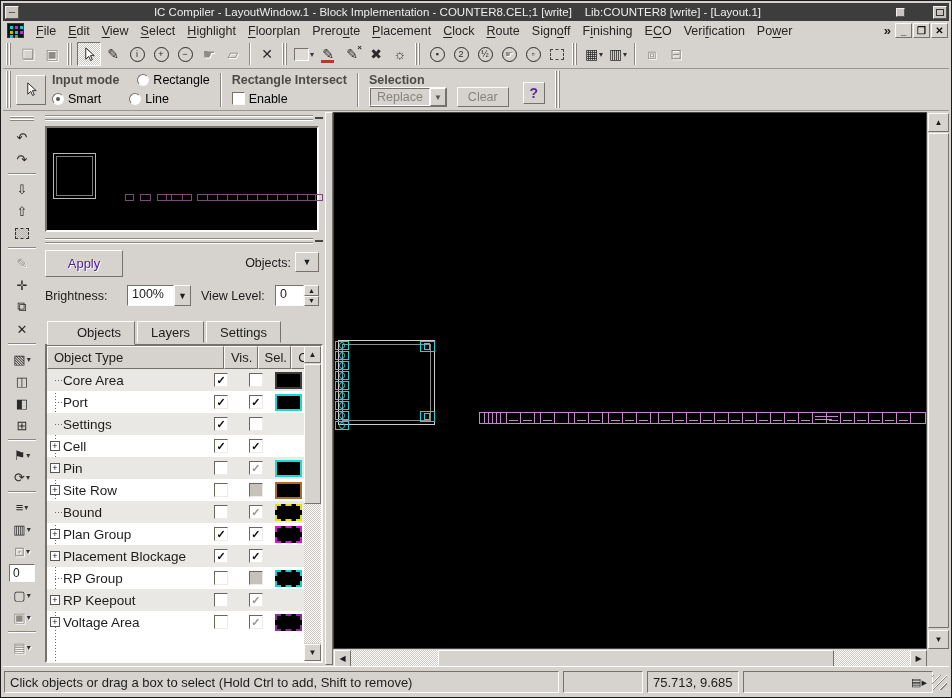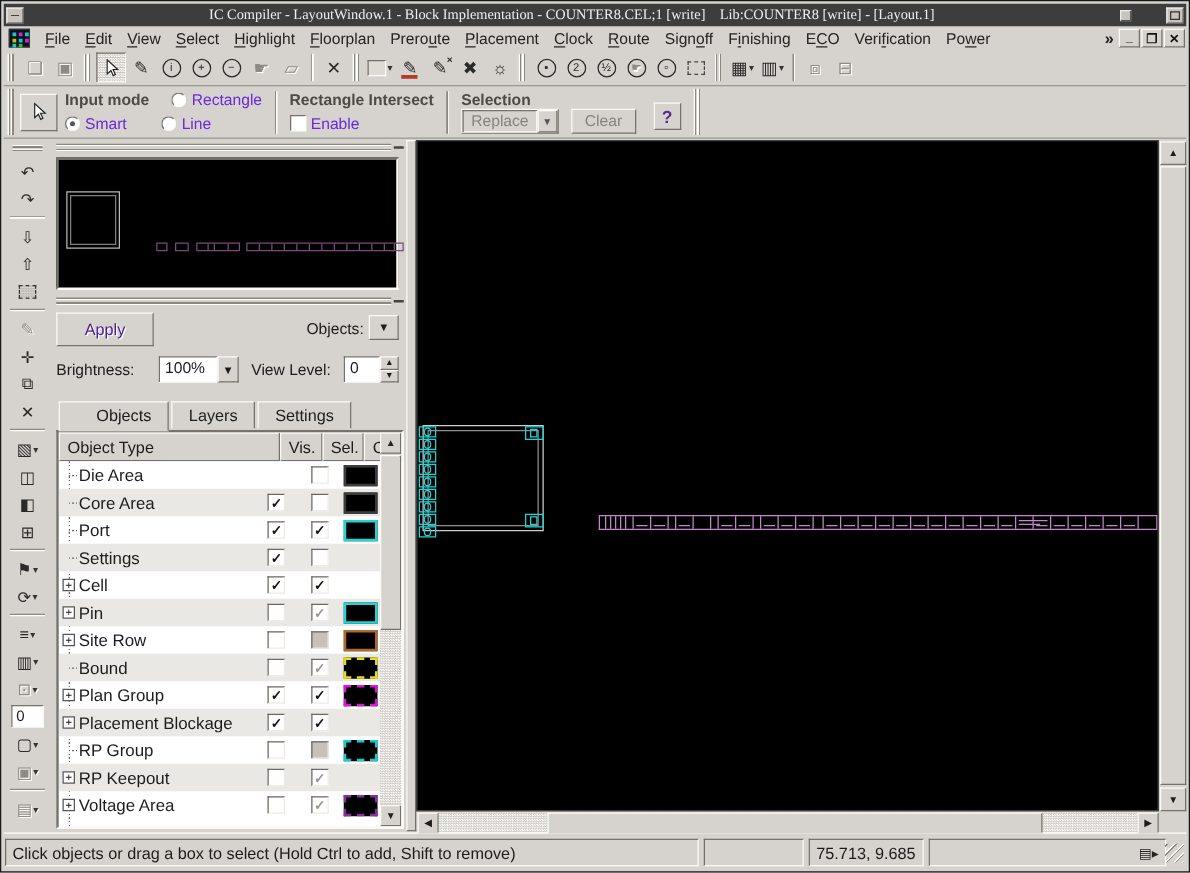--- a/index.html
+++ b/index.html
@@ -5,21 +5,21 @@
   html,body{margin:0;padding:0;background:#555;}
   .win{position:relative;width:952px;height:698px;background:#d6d3ce;border:1px solid #1a1a1a;
        font-family:"Liberation Sans",sans-serif;color:#1c1c1c;overflow:hidden;box-sizing:border-box;}
   .win *{box-sizing:border-box;}
   
   .raised{border:1px solid;border-color:#fbfaf7 #76726b #76726b #fbfaf7;}
   .dither{background-image:conic-gradient(#fff 25%,#cbc7c0 0 50%,#fff 0 75%,#cbc7c0 0);background-size:2px 2px;}
   
   .titlebar{position:absolute;left:2px;top:2px;right:2px;height:18px;background:var(--titlebar);
             display:flex;align-items:center;}
-  .title{flex:1;text-align:center;color:#efefef;font-family:Liberation Serif, serif;
+  .title{flex:1;text-align:center;color:#efefef;font-family:Liberation Sans, sans-serif;
          font-size:11.5px;white-space:pre;overflow:hidden;}
   .tbbtn{width:14px;height:13px;background:#c8c4bd;border:1px solid;border-color:#eee #555 #555 #eee;
          margin:0 2px;display:flex;align-items:center;justify-content:center;font-size:9px;color:#222;}
   .tbbtn.sm{width:9px;height:9px;margin-right:26px;}
   .tbbtn.bx span{width:8px;height:7px;border:1px solid #333;display:block;}
   
   .menubar{position:absolute;left:2px;top:20px;right:2px;height:19px;display:flex;align-items:center;}
   .appicon{width:17px;height:15px;margin:0 6px 0 4px;background:#0a1418;position:relative;border:1px solid #333;}
   .appicon i{position:absolute;width:3px;height:3px;background:#18c8c8;left:2px;top:2px;
      box-shadow:5px 0 0 #d81fd8,10px 0 0 #18c8c8,0 5px 0 #c8b818,5px 5px 0 #18c8c8,10px 5px 0 #d81fd8,0 9px 0 #18c8c8,5px 9px 0 #38b838;}
@@ -51,21 +51,21 @@
   .toolbar2{position:absolute;left:2px;top:68px;right:2px;height:42px;display:flex;align-items:stretch;
             border-bottom:1px solid #9b978f;font-size:12.5px;}
   .t2grip{width:7px;margin:2px 3px;background:linear-gradient(90deg,#fff 0 1px,#8c8880 1px 2px,#d6d3ce 2px 3px,#fff 3px 4px,#8c8880 4px 5px,#d6d3ce 5px);}
   .bigbtn{width:30px;height:30px;align-self:center;display:flex;align-items:center;justify-content:center;}
   .t2col{display:flex;flex-direction:column;justify-content:space-between;padding:4px 6px;}
   .t2row{display:flex;align-items:center;gap:18px;}
   .grplabel{font-weight:bold;color:#4d4a45;white-space:nowrap;}
   .radio{width:12px;height:12px;border-radius:50%;background:#fff;border:1px solid;
          border-color:#76726b #fbfaf7 #fbfaf7 #76726b;display:inline-block;position:relative;margin-right:4px;vertical-align:-2px;}
   .radio.on:after{content:"";position:absolute;left:3px;top:3px;width:4px;height:4px;border-radius:50%;background:#555;}
-  .cklabel,.rdlabel{color:#6d28d9;white-space:nowrap;}
+  .cklabel,.rdlabel{color:#000000;white-space:nowrap;}
   .cbx{width:13px;height:13px;background:#fff;border:1px solid;border-color:#76726b #fbfaf7 #fbfaf7 #76726b;
        display:inline-block;vertical-align:-2px;margin-right:4px;}
   .combo{display:flex;align-items:center;height:20px;border:1px solid;border-color:#fbfaf7 #76726b #76726b #fbfaf7;}
   .combo .cval{padding:0 6px;color:#87837c;background:#d6d3ce;height:100%;display:flex;align-items:center;border:1px solid;border-color:#76726b #fff #fff #76726b;}
   .combo .cab{width:16px;height:100%;display:flex;align-items:center;justify-content:center;font-size:8px;color:#555;background:#d6d3ce;border:1px solid;border-color:#fff #76726b #76726b #fff;}
   .pushbtn{height:20px;padding:0 10px;display:flex;align-items:center;color:#87837c;background:#d6d3ce;}
   .helpbtn{width:22px;height:22px;align-self:flex-end;margin:0 4px 6px 8px;display:flex;align-items:center;justify-content:center;
            font-weight:bold;color:#5a2a8a;font-size:14px;}
   
   .main{position:absolute;left:2px;top:111px;width:948px;height:553px;}
@@ -471,33 +471,20 @@
         </div>
 
       <div class="tableframe">
         <div class="thead">
           <div class="th" style="width:186px;">Object Type</div>
           <div class="th" style="width:35px;">Vis.</div>
           <div class="th" style="width:35px;">Sel.</div>
           <div class="th" style="width:31px;">Clr.</div>
         </div>
         <div class="tbody" id="tbody">
-            <div class="trow">
-              <div class="tcell-label">
-                <span class="stub"></span>
-                <span>Die Area</span>
-              </div>
-              <div class="tcell-c"></div>
-              <div class="tcell-c">
-                <span class="cb"></span>
-              </div>
-              <div class="tcell-clr">
-                <span class="sw"></span>
-              </div>
-            </div>
             <div class="trow alt">
               <div class="tcell-label">
                 <span class="stub"></span>
                 <span>Core Area</span>
               </div>
               <div class="tcell-c">
                 <span class="cb">✓</span>
               </div>
               <div class="tcell-c">
                 <span class="cb"></span>

